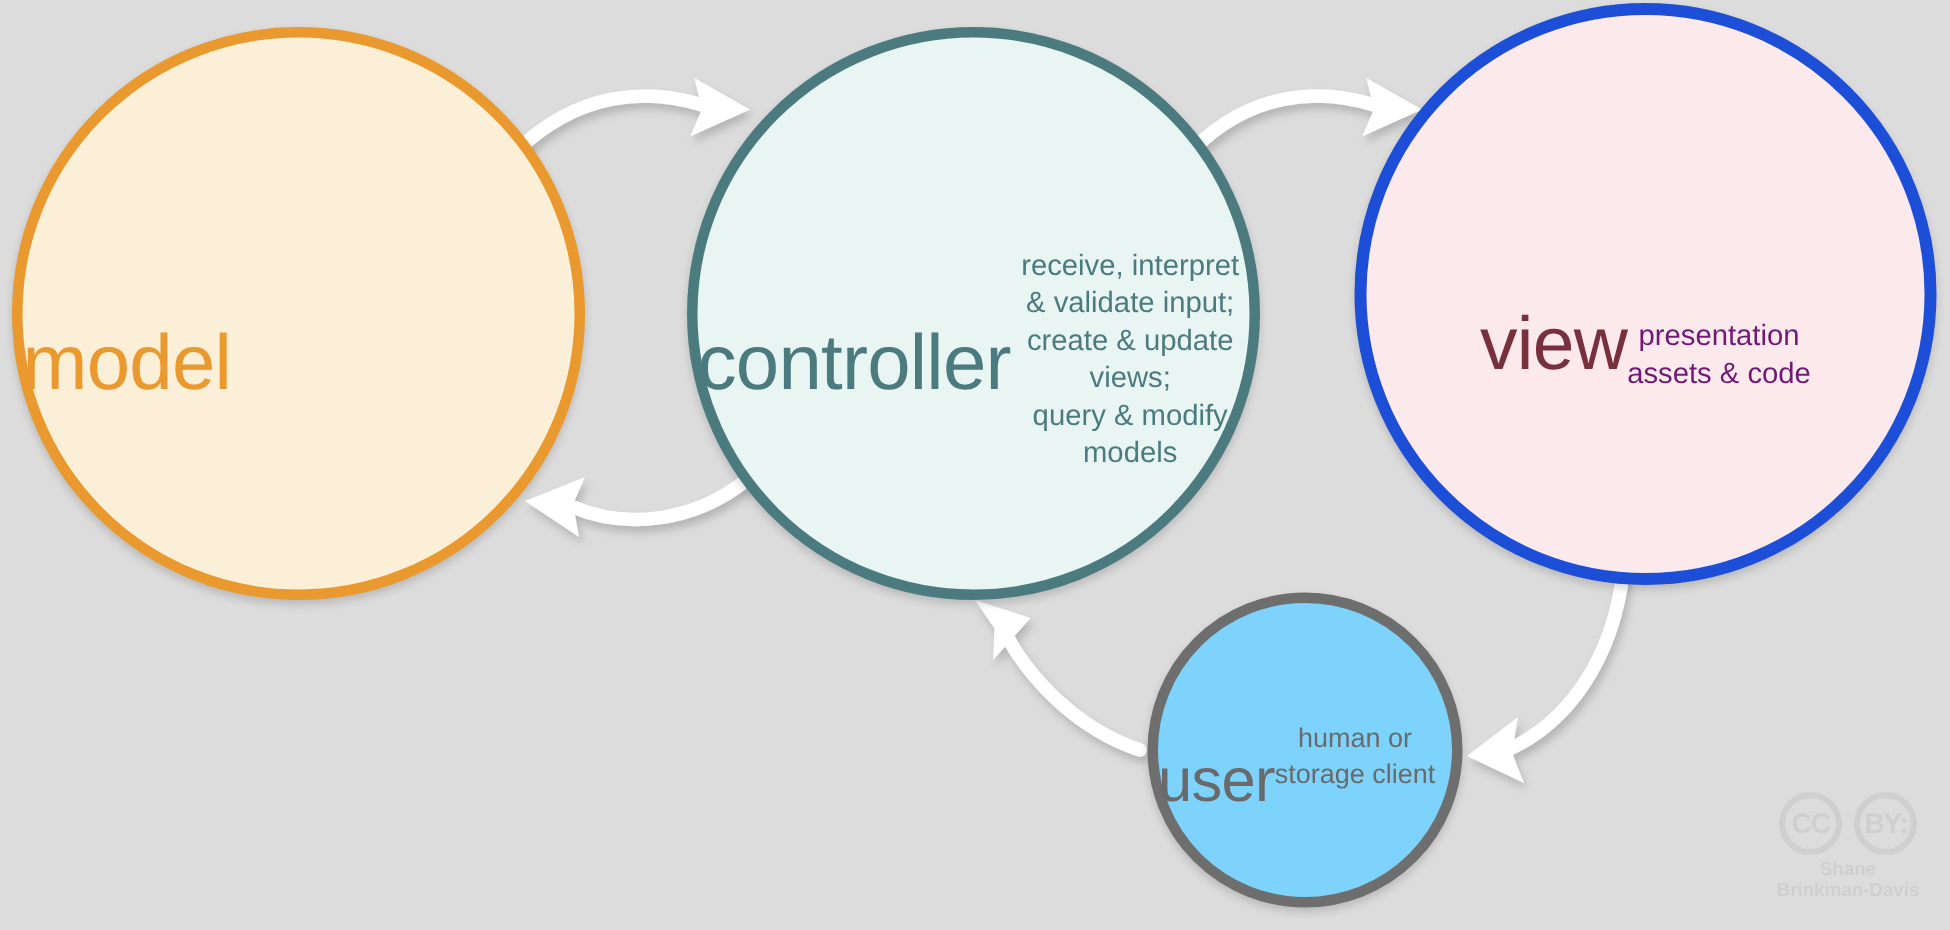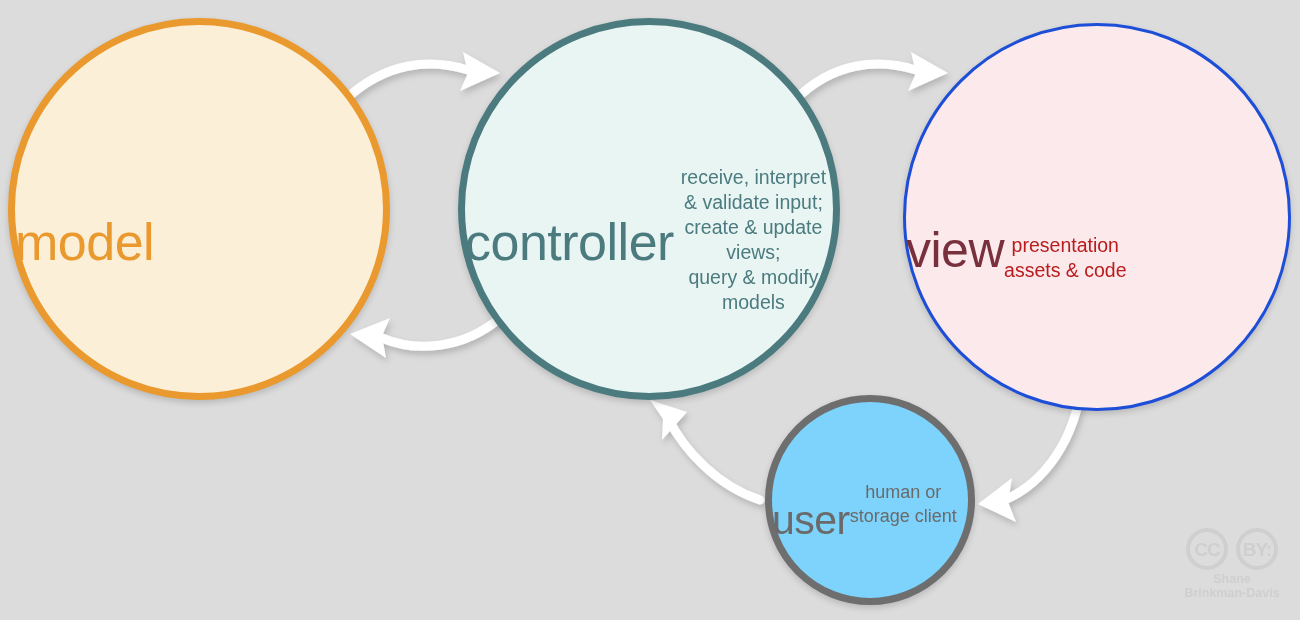--- a/index.html
+++ b/index.html
@@ -82,33 +82,34 @@
   }
   #node-controller .node-desc {
     color: #4c7b7f;
     font-size: 19.5px;
     margin-top: 62px;
   }
 
   
   #node-view {
     left: 903px;
-    top: 23px;
+    top: 2px;
     width: 388px;
     height: 388px;
     background: #fbe9ec;
-    border: 3px solid #1d4ed8;
+    border: 8px solid #1d4ed8;
+    justify-content: center;
   }
   #node-view .node-title {
     color: #78303c;
     font-size: 50px;
     margin-top: 66px;
   }
   #node-view .node-desc {
-    color: #b91c1c;
+    color: #701a75;
     font-size: 19.5px;
     margin-top: 82px;
   }
 
   
   #node-user {
     left: 765px;
     top: 395px;
     width: 210px;
     height: 210px;

